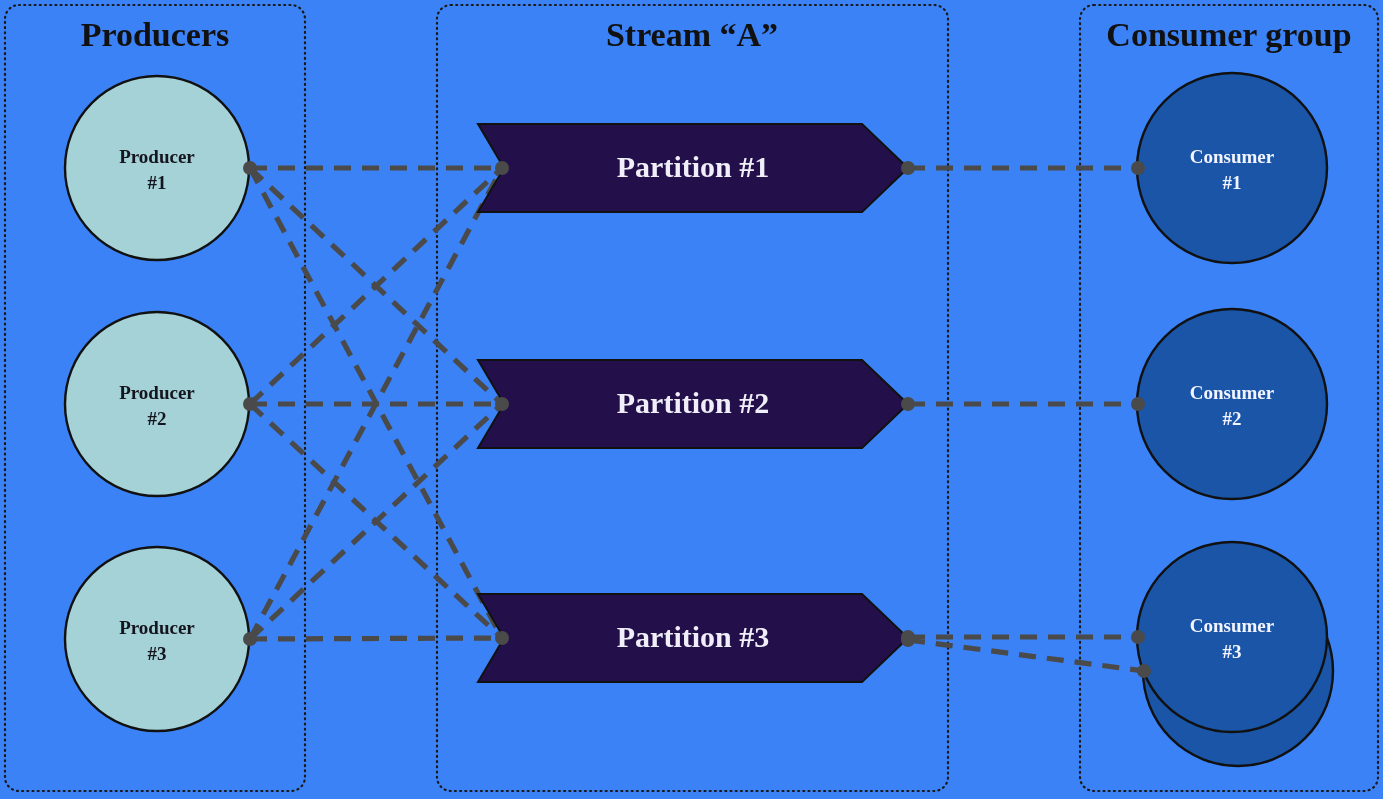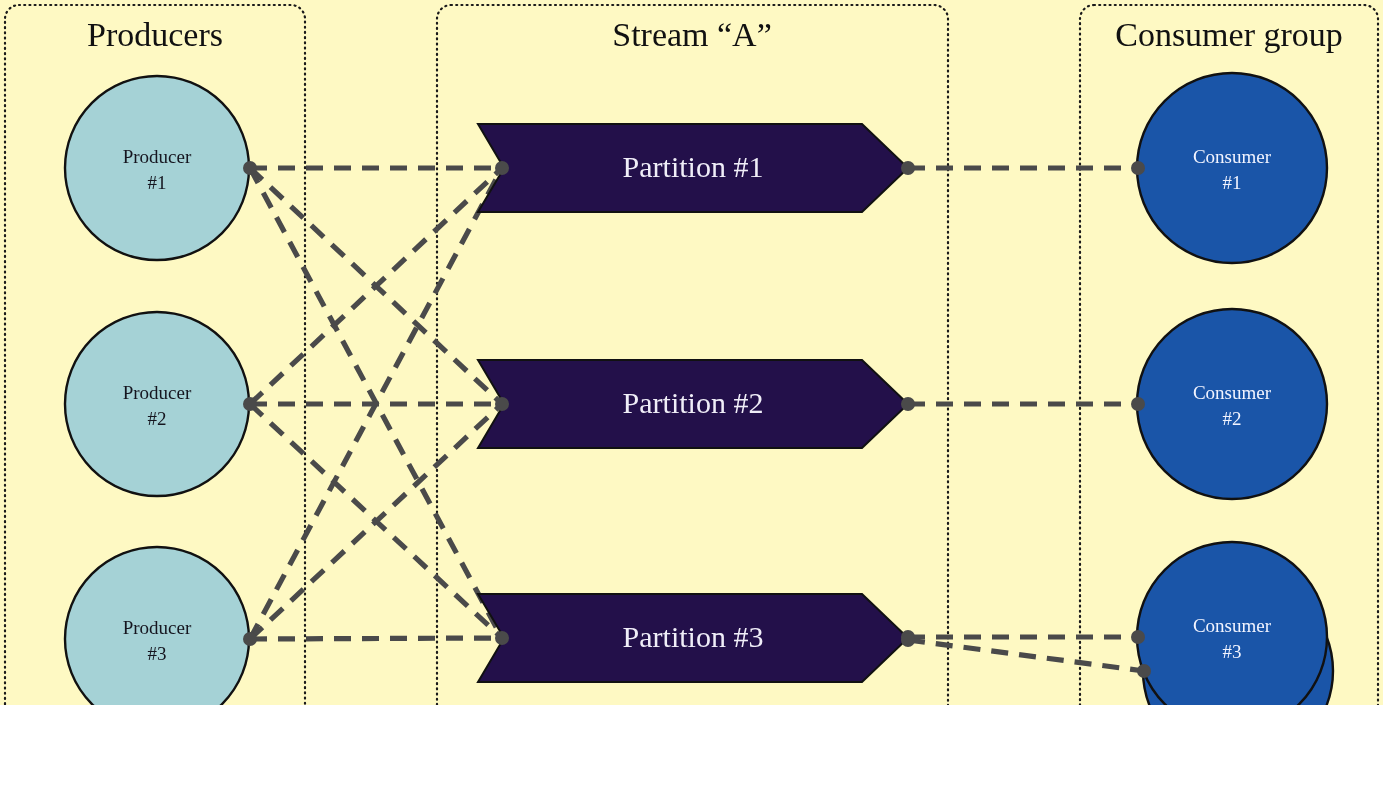--- a/index.html
+++ b/index.html
@@ -4,24 +4,25 @@
 <title>Stream partitions diagram</title>
 <style>
   html, body {
     margin: 0;
     padding: 0;
     background: #ffffff;
   }
   #canvas {
     position: relative;
     width: 1383px;
-    height: 705px;
-    background: #fef9c3;
+    height: 799px;
+    background: #3b82f6;
     font-family: "Liberation Serif", serif;
     overflow: hidden;
+    font-weight: bold;
   }
   svg#diagram {
     display: block;
     width: 1383px;
     height: 799px;
   }
   .group-box {
     fill: none;
     stroke: #1a1a1a;
     stroke-width: 2.2;

